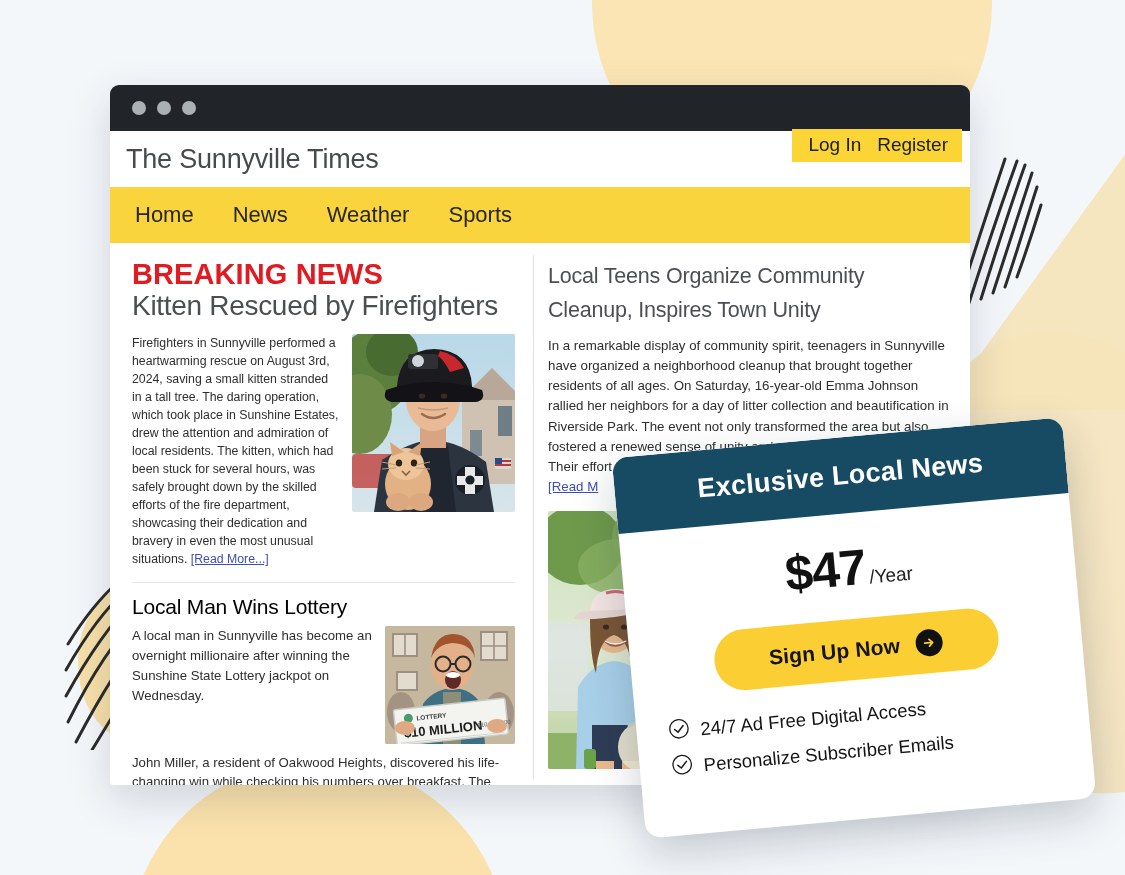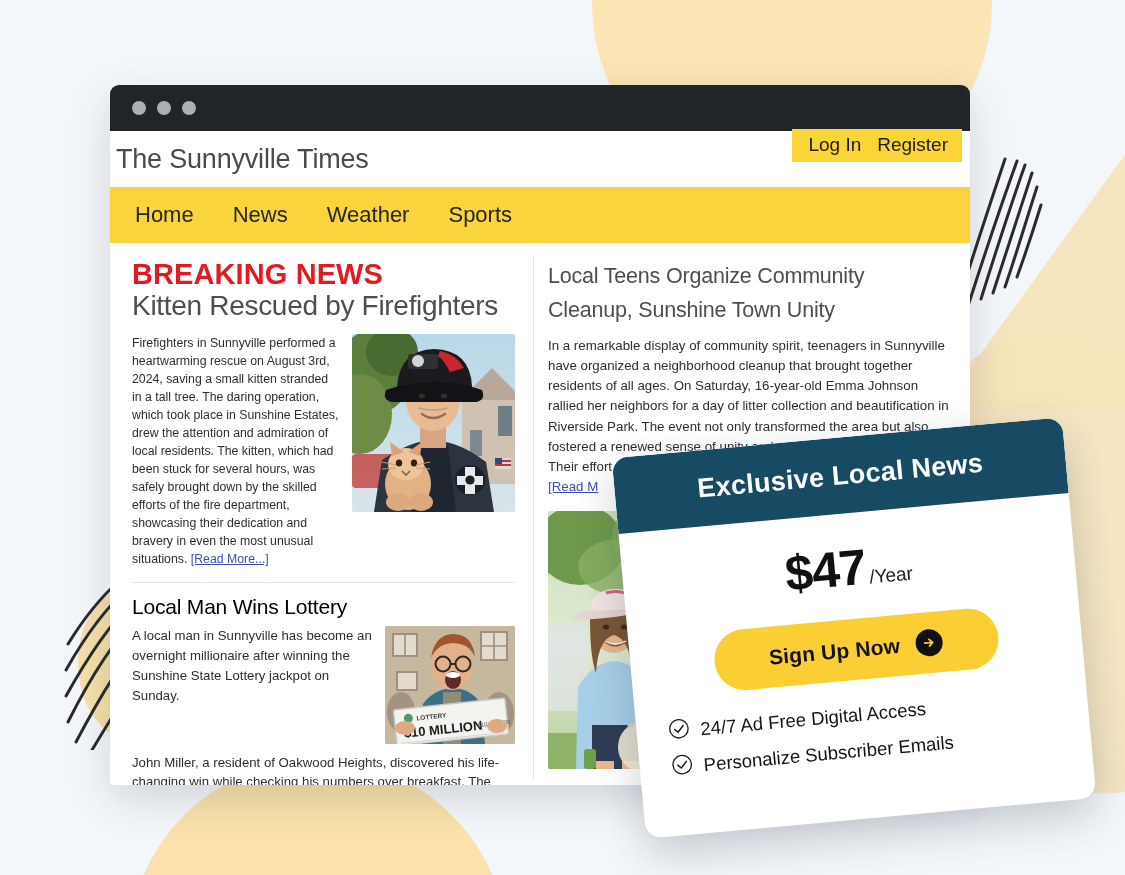--- a/index.html
+++ b/index.html
@@ -49,21 +49,21 @@
   }
   .titlebar {
     height: 46px; background: #212529;
     display: flex; align-items: center; padding-left: 22px; gap: 11px;
   }
   .dot { width: 14px; height: 14px; border-radius: 50%; background: #aab0b4; }
 
   .masthead {
     position: relative; height: 56px;
     display: flex; align-items: center;
-    padding-left: 6px; background: #fff;
+    padding-left: 16px; background: #fff;
   }
   .masthead-title {
     font-size: 27px; color: #474b4f; letter-spacing: -.2px;
     font-family: "Liberation Sans", sans-serif;
   }
   .auth-bar {
     position: absolute; right: 8px; top: -2px;
     background: #fbd436; padding: 5px 14px 6px 16px;
     display: flex; gap: 16px; 
   }
@@ -289,21 +289,21 @@
               </g>
             </svg>
           </div>
         </div>
 
         <div class="rule"></div>
 
         <div class="headline-sub">Local Man Wins Lottery</div>
 
         <div class="lot-row">
-          <div class="lot-text">A local man in Sunnyville has become an overnight millionaire after winning the Sunshine State Lottery jackpot on Sunday.</div>
+          <div class="lot-text">A local man in Sunnyville has become an overnight millionaire after winning the Sunshine State Lottery jackpot on Wednesday.</div>
 
           <div class="photo photo-lot">
             <svg width="130" height="118" viewBox="0 0 130 118">
               <rect width="130" height="118" fill="#cdbfa8"></rect>
 
               <rect x="0" y="0" width="130" height="118" fill="#c6b79f"></rect>
               <rect x="8" y="8" width="24" height="22" fill="#e3dbcd" stroke="#9e9080" stroke-width="2"></rect>
               <rect x="96" y="6" width="26" height="28" fill="#e3dbcd" stroke="#9e9080" stroke-width="2"></rect>
               <line x1="20" y1="8" x2="20" y2="30" stroke="#9e9080" stroke-width="1.6"></line>
               <line x1="109" y1="6" x2="109" y2="34" stroke="#9e9080" stroke-width="1.6"></line>
@@ -342,21 +342,21 @@
 
         <div class="para-2">
           <span>John Miller, a resident of Oakwood Heights, discovered his life-changing win while checking his numbers over breakfast. The win, worth $10 million, has sparked excitement and celebration among the community, highlighting a stroke of incredible luck for this everyday citizen. </span>
         </div>
       </div>
 
       <div class="divider"></div>
 
       <div class="col-right">
 
-        <div class="headline-right">Local Teens Organize Community Cleanup, Sunshine Town Unity</div>
+        <div class="headline-right">Local Teens Organize Community Cleanup, Inspires Town Unity</div>
 
         <div class="right-body">
           <span>In a remarkable display of community spirit, teenagers in Sunnyville have organized a neighborhood cleanup that brought together residents of all ages. On Saturday, 16-year-old Emma Johnson rallied her neighbors for a day of litter collection and beautification in Riverside Park. The event not only transformed the area but also fostered a renewed sense of unity and pride among the participants. Their effort has inspired many and shows lasting community impact. </span><a class="readmore" href="#">[Read M</a>
         </div>
 
         <div class="photo photo-teens" style="margin-top:14px">
           <svg width="152" height="258" viewBox="0 0 152 258">
             <defs>
               <linearGradient id="bgT" x1="0" y1="0" x2="0" y2="1">
                 <stop offset="0" stop-color="#cfe2c0"></stop>

